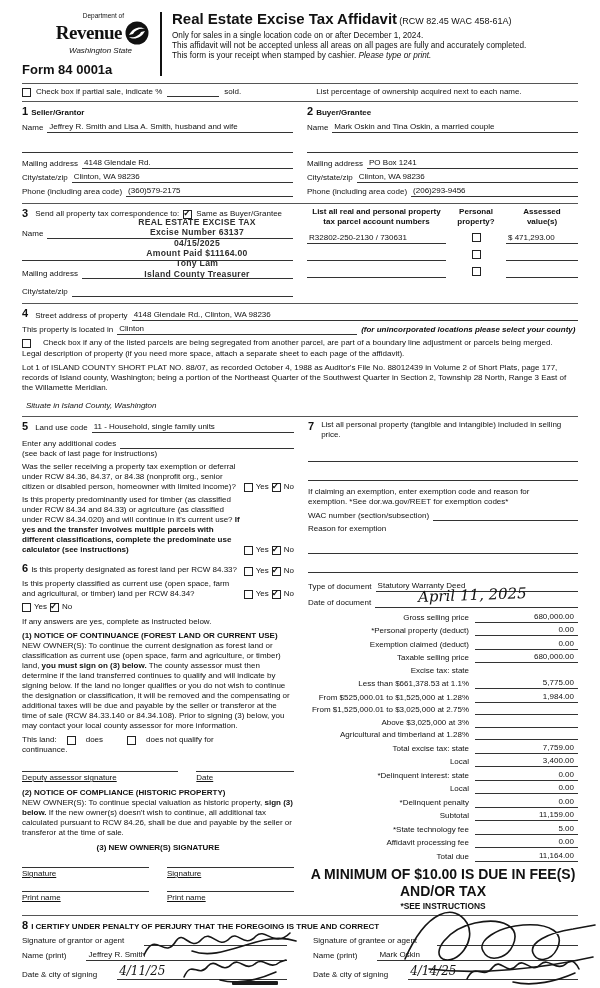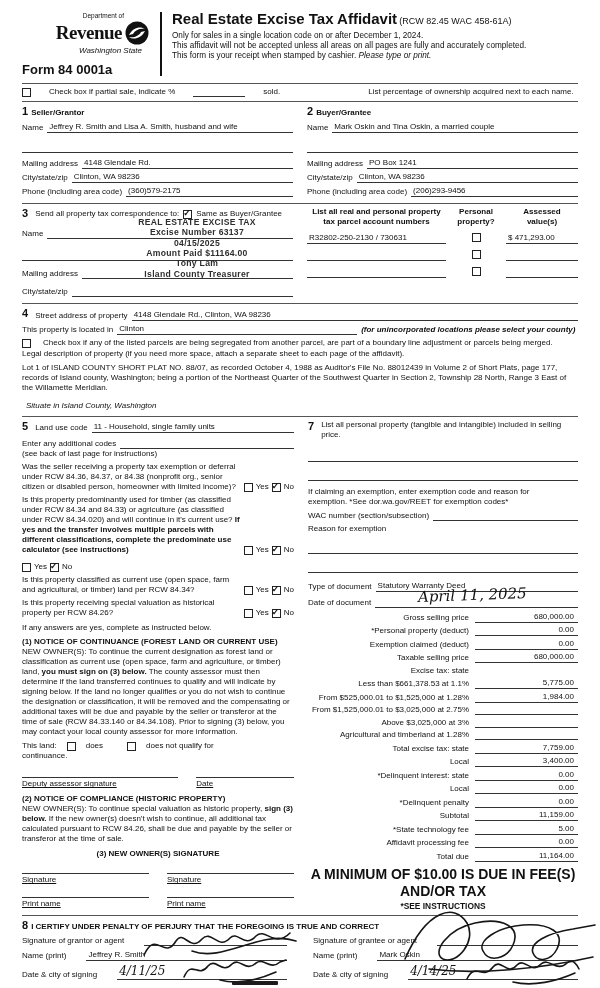--- a/index.html
+++ b/index.html
@@ -8,21 +8,21 @@
         box-sizing:border-box;padding:8px 22px 0 22px;overflow:hidden;}
   b,.b{font-weight:bold;}
   .i{font-style:italic;}
   
   .hdr{display:flex;align-items:flex-start;gap:10px;}
   .hdr-logo{width:128px;text-align:right;padding-top:4px;flex:none;}
   .dept{font-size:6.5px;margin-right:26px;}
   .brand-row{display:flex;justify-content:flex-end;align-items:center;gap:2px;}
   .brand{font-family:"Liberation Serif",serif;font-weight:bold;font-size:19px;letter-spacing:-0.5px;}
   .logo-swirl{width:26px;height:26px;flex:none;}
-  .wa-state{font-style:italic;font-size:8px;margin-right:8px;}
+  .wa-state{font-style:italic;font-size:8px;margin-right:18px;}
   .form-num{font-size:13px;font-weight:bold;text-align:left;margin-top:6px;}
   .hdr-div{width:2px;background:#111;height:64px;flex:none;margin-top:4px;}
   .hdr-right{padding-top:2px;}
   .title{font-size:15px;font-weight:bold;display:inline;}
   .rcw{font-size:9px;}
   .hnotes{font-size:8.2px;margin-top:2px;}
   
   .hr{border-top:1px solid #555;margin:3px 0;}
   
   .fline{border-bottom:1px solid #333;display:inline-block;}
@@ -88,21 +88,21 @@
       <div class="hnotes">
         <div>Only for sales in a single location code on or after December 1, 2024.</div>
         <div>This affidavit will not be accepted unless all areas on all pages are fully and accurately completed.</div>
         <div><span>This form is your receipt when stamped by cashier. </span><span class="i">Please type or print.</span></div>
       </div>
     </div>
   </div>
 
   <div class="hr" style="margin-top:5px;"></div>
 
-  <div style="display:flex;align-items:flex-end;gap:18px;">
+  <div style="display:flex;align-items:flex-end;gap:5px;">
     <span class="cb" data-checked="false"></span>
     <span>Check box if partial sale, indicate %</span>
     <span class="fline" style="width:52px;"></span>
     <span>sold.</span>
     <span style="margin-left:70px;">List percentage of ownership acquired next to each name.</span>
   </div>
 
   <div class="hr" style="margin-top:4px;"></div>
 
   <div class="twocol">
@@ -267,38 +267,38 @@
         <span class="qtext"><span>Is this property predominantly used for timber (as classified under RCW 84.34 and 84.33) or agriculture (as classified under RCW 84.34.020) and will continue in it's current use? </span><b>If yes and the transfer involves multiple parcels with different classifications, complete the predominate use calculator (see instructions)</b></span>
         <span class="yn">
           <span class="cb" data-checked="false"></span>
             <span>Yes</span>
           <span class="cb" data-checked="true"></span>
             <span>No</span>
         </span>
       </div>
 
       <div class="qrow" style="margin-top:7px;">
+        <span class="qtext"><span class="secnum">6</span><span>Is this property designated as forest land per RCW 84.33?</span></span>
         <span class="yn">
           <span class="cb" data-checked="false"></span>
             <span>Yes</span>
           <span class="cb" data-checked="true"></span>
             <span>No</span>
         </span>
       </div>
       <div class="qrow">
         <span class="qtext">Is this property classified as current use (open space, farm and agricultural, or timber) land per RCW 84.34?</span>
         <span class="yn">
           <span class="cb" data-checked="false"></span>
             <span>Yes</span>
           <span class="cb" data-checked="true"></span>
             <span>No</span>
         </span>
       </div>
       <div class="qrow">
-        <span class="qtext">Is this property receiving special valuation as historical property per RCW 84.26?</span>
         <span class="yn">
           <span class="cb" data-checked="false"></span>
             <span>Yes</span>
           <span class="cb" data-checked="true"></span>
             <span>No</span>
         </span>
       </div>
 
       <div style="margin-top:5px;">If any answers are yes, complete as instructed below.</div>
       <div class="b" style="margin-top:4px;">(1) NOTICE OF CONTINUANCE (FOREST LAND OR CURRENT USE)</div>

